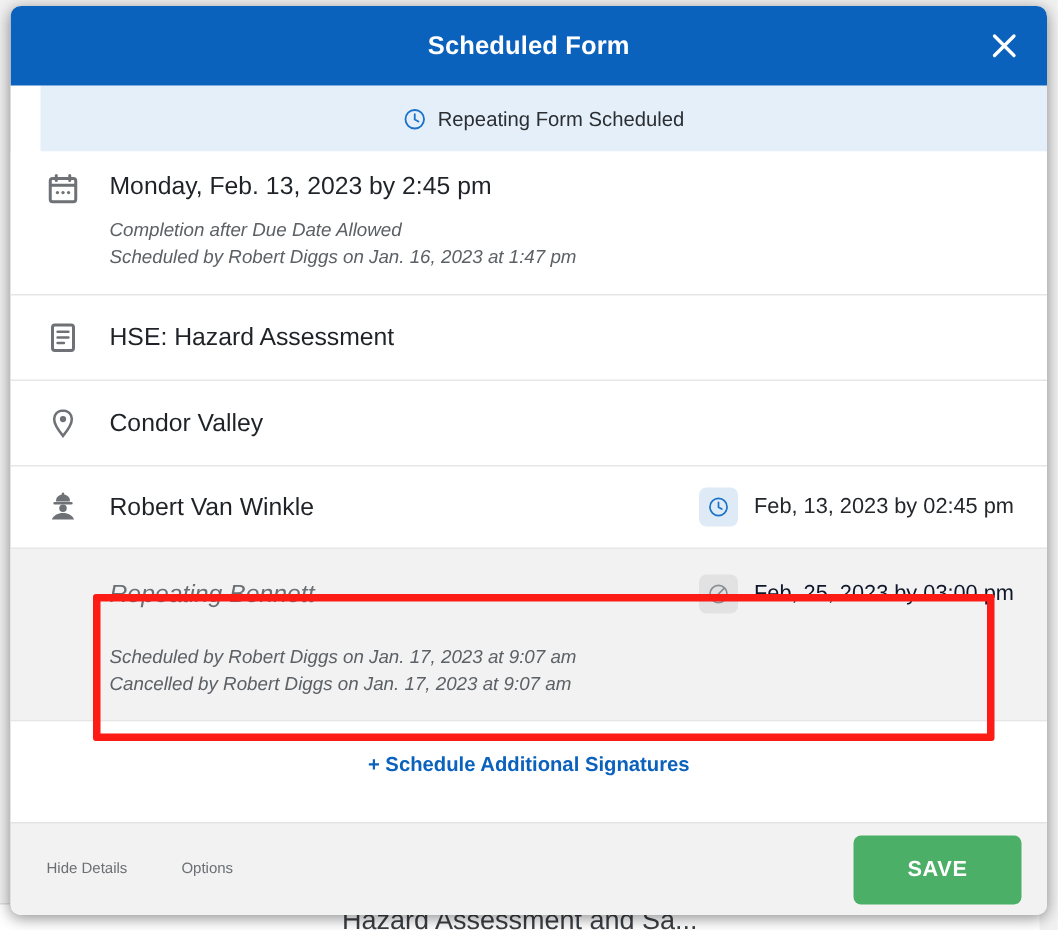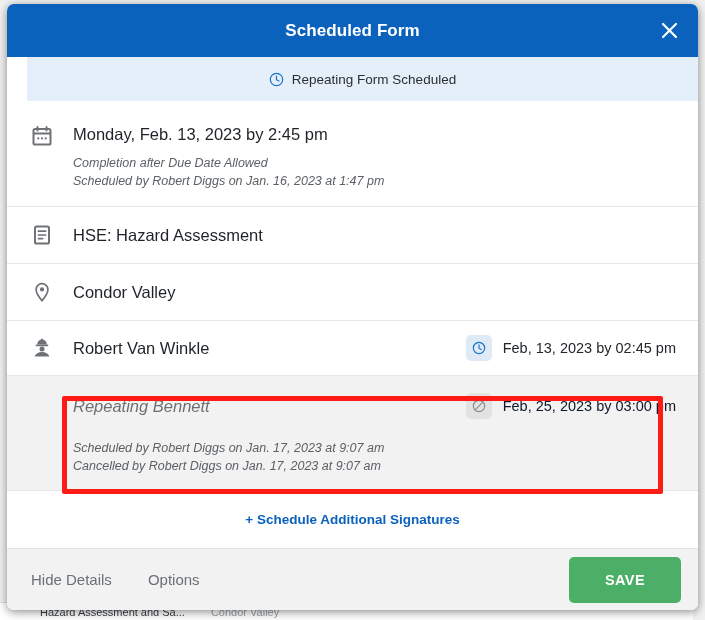--- a/index.html
+++ b/index.html
@@ -22,24 +22,25 @@
     position: absolute;
     left: 0; right: 12px;
     bottom: 0px;
     height: 18px;
     background: #ffffff;
     border-top: 1px solid #dddddd;
     display: flex;
     align-items: center;
     gap: 26px;
     padding: 0 40px;
-    font-size: 11px;
+    font-size: 18px;
     color: #3a3f44;
     white-space: nowrap;
     overflow: hidden;
+    flex-direction: column;
   }
   .bg-row .bg-mute { color: #9aa0a6; font-weight: normal; }
 
   
   #modal {
     position: absolute;
     left: 7px;
     top: 4px;
     width: 691px;
     height: 606px;
@@ -125,21 +126,21 @@
     line-height: 22px;
   }
   .row-sub {
     font-size: 12.5px;
     font-style: italic;
     color: #5c6166;
     line-height: 18px;
   }
 
   
-  #row-date { padding-top: 22px; padding-bottom: 16px; }
+  #row-date { padding-top: 12px; padding-bottom: 16px; }
   #row-date .row-sub-group { margin-top: 9px; }
 
   
   #row-form, #row-location { height: 57px; align-items: center; }
   #row-form .row-icon, #row-location .row-icon { padding-top: 0; align-items: center; }
 
   
   .sig-row {
     display: flex;
     align-items: flex-start;
@@ -230,21 +231,21 @@
     flex: 0 0 auto;
     height: 62px;
     background: #f2f2f2;
     border-top: 1px solid #e3e3e3;
     display: flex;
     align-items: center;
     padding: 0 17px 0 24px;
     gap: 36px;
   }
   .footer-link {
-    font-size: 15px;
+    font-size: 10px;
     color: #6b7075;
     cursor: pointer;
     background: none;
     border: none;
     font-family: inherit;
   }
   #save-button {
     margin-left: auto;
     background: #4caf67;
     color: #ffffff;

